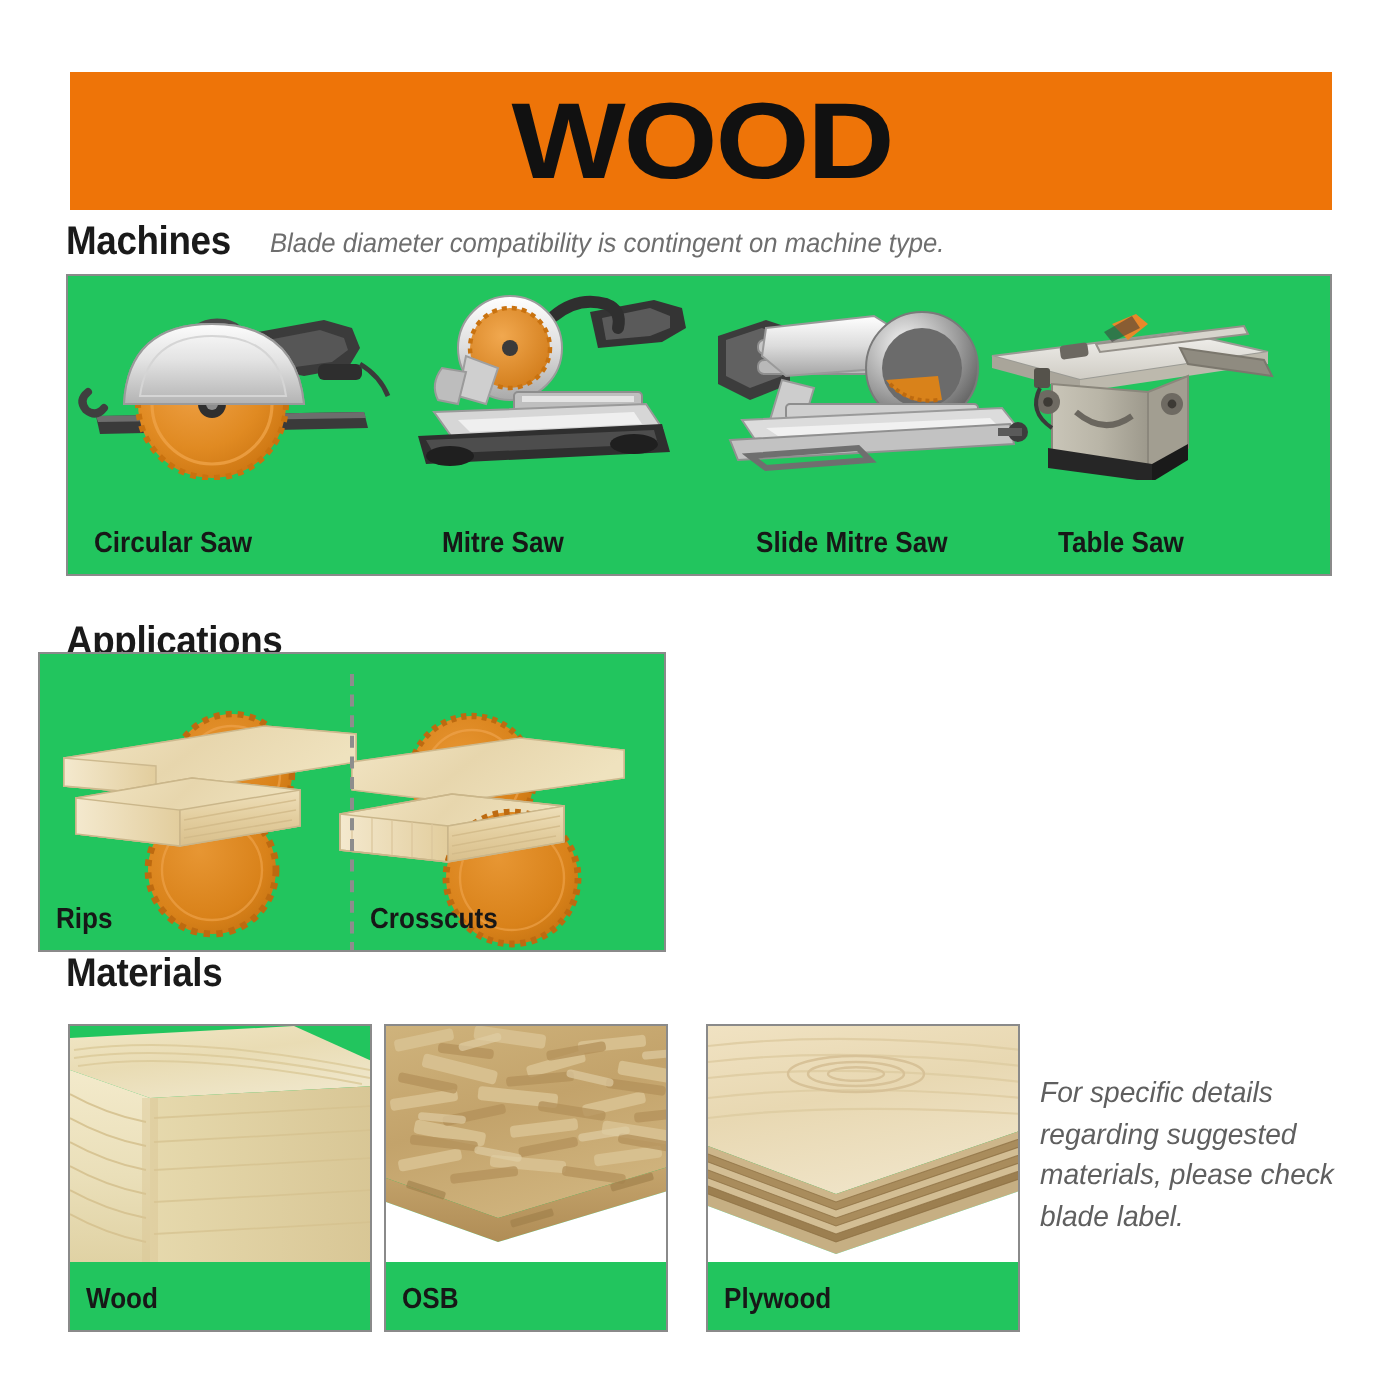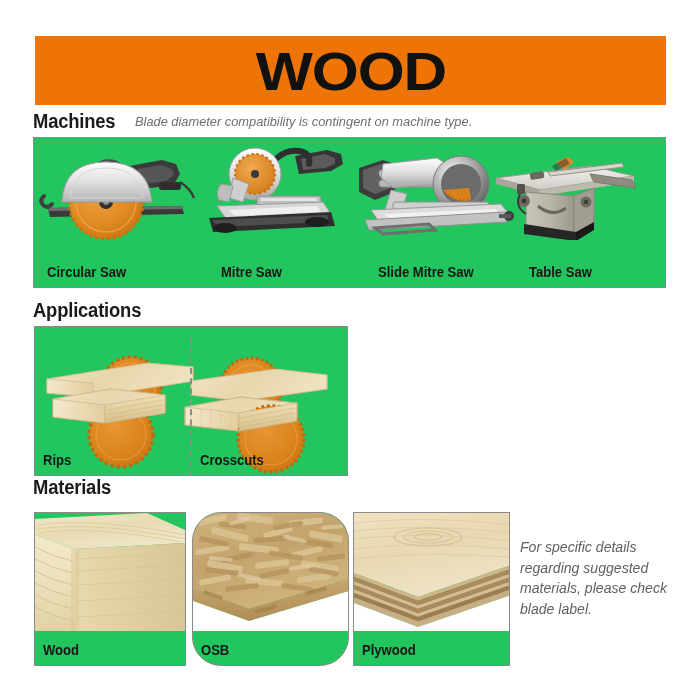--- a/index.html
+++ b/index.html
@@ -277,25 +277,25 @@
           <path d="M34 80 L34 90 L86 97 L86 88 Z" fill="#262626"></path>
           <path d="M86 88 L86 97 L104 86 L104 78 Z" fill="#1a1a1a"></path>
         </svg>
       </div>
       <div class="cell-label" style="left:39px;">Table Saw</div>
     </div>
 
   </div>
 </div>
 
-<div class="sec-head" style="left:33px;top:299px;">
+<div class="sec-head" style="left:33px;top:310px;">
   <span class="sec-title">Applications</span>
 </div>
 
-<div class="frame" style="left:34px;top:326px;width:314px;height:150px;">
+<div class="frame" style="left:19px;top:326px;width:314px;height:150px;">
   <div class="app-art">
     <svg viewBox="0 0 314 150" width="314" height="150">
       <defs>
         <linearGradient id="wd-top" x1="0" y1="0" x2="1" y2="0.3">
           <stop offset="0" stop-color="#F2E5C4"></stop>
             <stop offset="0.5" stop-color="#E7D6AD"></stop>
           <stop offset="1" stop-color="#EFE2BE"></stop>
         </linearGradient>
         <linearGradient id="wd-front" x1="0" y1="0" x2="0" y2="1">
           <stop offset="0" stop-color="#EEDFBA"></stop>
@@ -474,21 +474,21 @@
           <path d="M42 88 L152 82"></path>
         <path d="M42 104 L152 98"></path>
       </g>
 
       <path d="M36 36 L44 36 L44 118 L36 118 Z" fill="#D9C694" opacity="0.45"></path>
     </svg>
   </div>
   <div class="cell-label" style="left:8px;">Wood</div>
 </div>
 
-<div class="frame" style="left:192px;top:512px;width:157px;height:154px;border-radius:29px;">
+<div class="frame" style="left:192px;top:512px;width:142px;height:154px;">
   <div class="mat-art">
     <svg viewBox="0 0 156 118" width="156" height="118" preserveAspectRatio="none">
       <defs>
         <linearGradient id="osb-top" x1="0" y1="0" x2="0.5" y2="1">
           <stop offset="0" stop-color="#CFB37C"></stop>
             <stop offset="0.5" stop-color="#C3A36B"></stop>
           <stop offset="1" stop-color="#D0B47E"></stop>
         </linearGradient>
         <linearGradient id="osb-edge" x1="0" y1="0" x2="0" y2="1">
           <stop offset="0" stop-color="#C7A76F"></stop>

